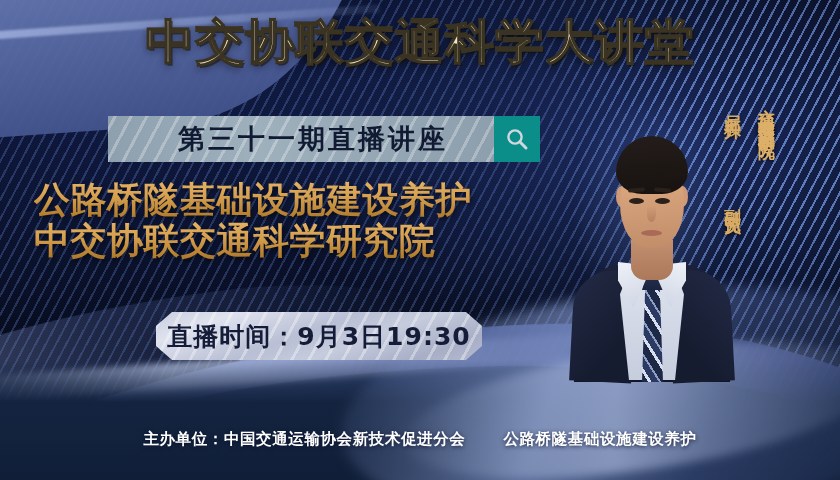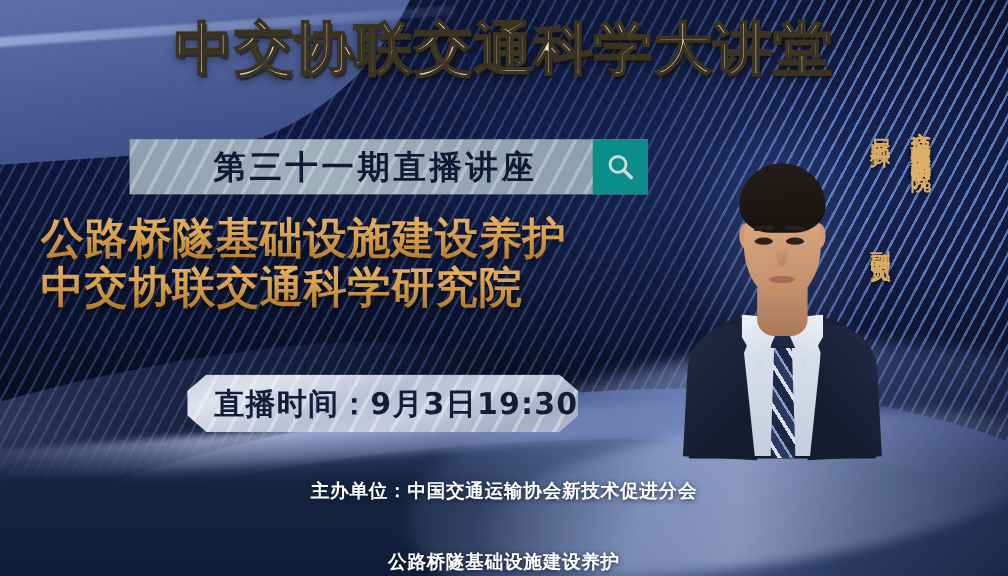--- a/index.html
+++ b/index.html
@@ -233,21 +233,21 @@
   
   .time-pill {
     position: absolute;
     top: 312px; left: 156px;
     width: 326px; height: 48px;
     z-index: 20;
     background: linear-gradient(160deg, #c9cede 0%, #dfe2ee 18%, #b9bfd4 45%, #c6ccdd 62%, #a7aec6 85%, #b4bacf 100%);
     clip-path: polygon(16px 0, 310px 0, 326px 14px, 326px 34px, 310px 48px, 16px 48px, 0 34px, 0 14px);
     display: flex;
     align-items: center;
-    justify-content: flex-end;
+    justify-content: center;
     overflow: hidden;
     box-shadow: 0 2px 10px rgba(0,0,0,0.45);
   }
   .time-pill::after {
     content: "";
     position: absolute; inset: 0;
     background-image: repeating-linear-gradient(
       118deg,
       rgba(255,255,255,0.00) 0px,
       rgba(255,255,255,0.00) 6px,
@@ -447,21 +447,20 @@
   
   .footer {
     position: absolute;
     left: 0; right: 0; top: 424px;
     height: 30px;
     z-index: 25;
     display: flex;
     align-items: center;
     justify-content: center;
     gap: 38px;
-    flex-direction: column;
   }
   .footer-text {
     font-size: 15.5px;
     font-weight: 700;
     color: #ffffff;
     letter-spacing: 0.6px;
     font-family: "DejaVu Sans", "Liberation Sans", sans-serif;
     text-shadow: 0 1px 4px rgba(10,18,45,0.85);
     white-space: nowrap;
   }

